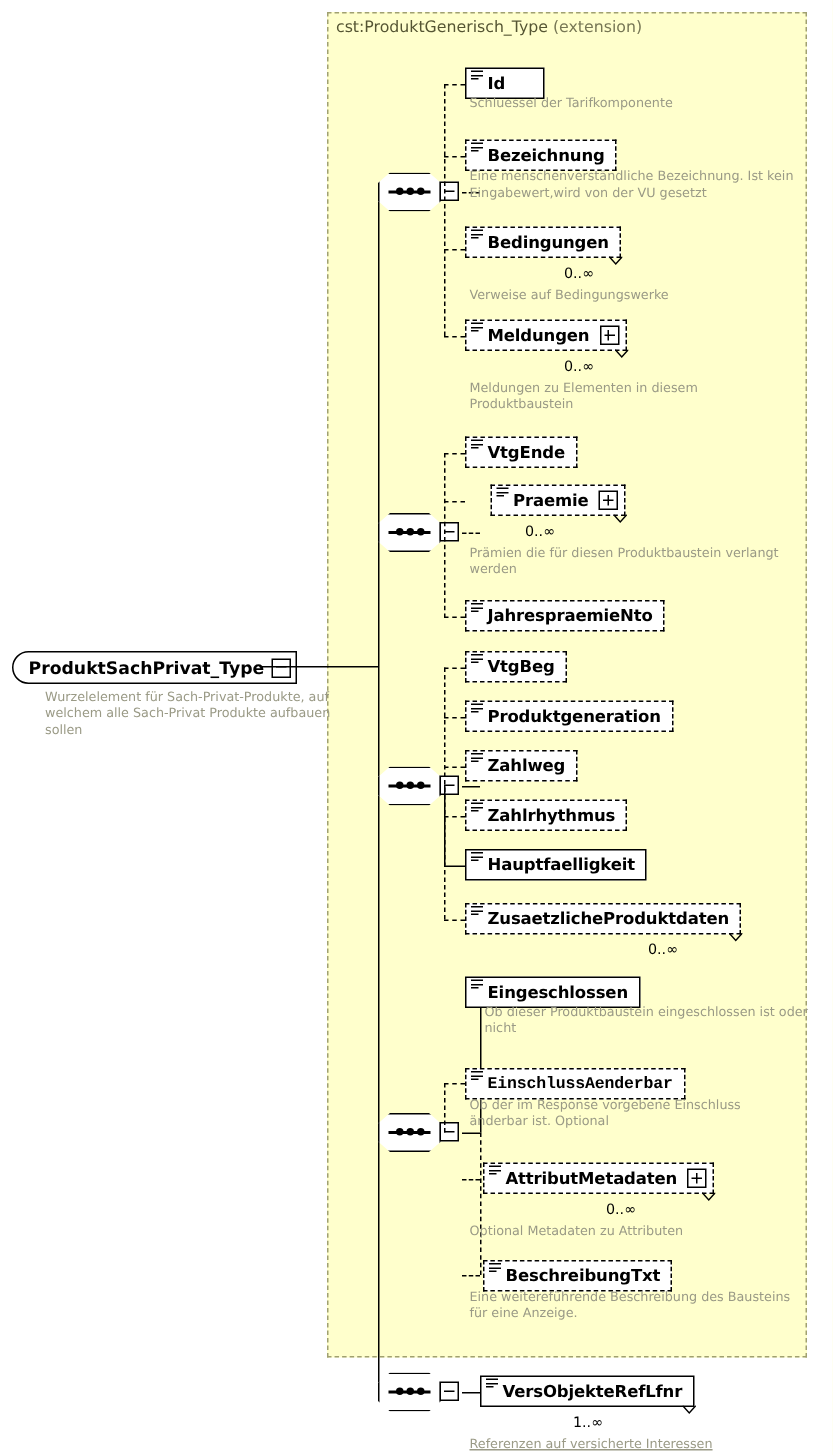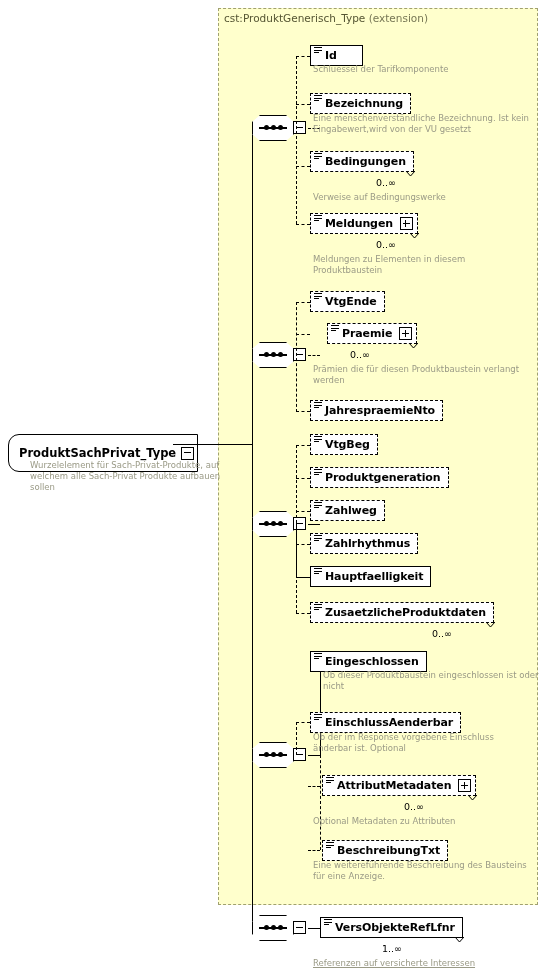--- a/index.html
+++ b/index.html
@@ -65,21 +65,21 @@
   .seq .octsh{position:absolute;left:4px;top:4px;width:42px;height:26px;background:#c0c0c0;
     clip-path:polygon(8px 0,34px 0,42px 7px,42px 19px,34px 26px,8px 26px,0 19px,0 7px);z-index:-1;}
   .seq .bar{position:absolute;left:7px;top:12px;width:28px;height:1.5px;background:#000;}
   .seq .dot{position:absolute;top:10px;width:5px;height:5px;border-radius:50%;background:#000;}
   .seq .d1{left:12px;} .seq .d2{left:19px;} .seq .d3{left:26px;}
   .seq .minus{position:absolute;left:41px;top:6px;width:13px;height:13px;
               border:1.5px solid #000;background:#fff;box-sizing:border-box;}
   .seq .minus:before{content:"";position:absolute;left:2px;top:4.5px;width:7px;height:1.5px;background:#000;}
 
   
-  .root{position:absolute;height:38px;background:#fff;border:1.5px solid #000;
+  .root{position:absolute;height:22px;background:#fff;border:1.5px solid #000;
         box-sizing:border-box;border-radius:11px 0 0 11px;display:flex;align-items:center;}
   .root .rsh{position:absolute;left:3px;top:3px;right:-3px;bottom:-3px;background:#c8c8c8;
              border-radius:11px 0 0 11px;z-index:-1;}
   .root .lbl{font-size:11.5px;font-weight:bold;padding-left:10px;padding-right:5px;white-space:nowrap;}
   .root .minus{position:relative;width:13px;height:13px;border:1.5px solid #000;
                background:#fff;box-sizing:border-box;margin-right:3px;flex:0 0 auto;}
   .root .minus:before{content:"";position:absolute;left:2px;top:4px;width:7px;height:1.5px;background:#000;}
 
   
   .ln{position:absolute;}
@@ -345,21 +345,21 @@
     <span class="glyph">
         <i></i>
         <i></i>
         <i></i>
       </span>
     <span class="lbl">Eingeschlossen</span>
   </div>
   <div class="anno" style="left:323px;top:670px;">Ob dieser Produktbaustein eingeschlossen ist oder
 nicht</div>
 
-  <div class="node opt" style="left:310px;top:712px;">
+  <div class="node opt" style="left:310px;top:712px;font-family:Liberation Mono, monospace;">
     <div class="shadow"></div>
     <span class="glyph">
         <i></i>
         <i></i>
         <i></i>
       </span>
     <span class="lbl">EinschlussAenderbar</span>
   </div>
   <div class="anno" style="left:313px;top:732px;">Ob der im Response vorgebene Einschluss
 änderbar ist. Optional</div>

